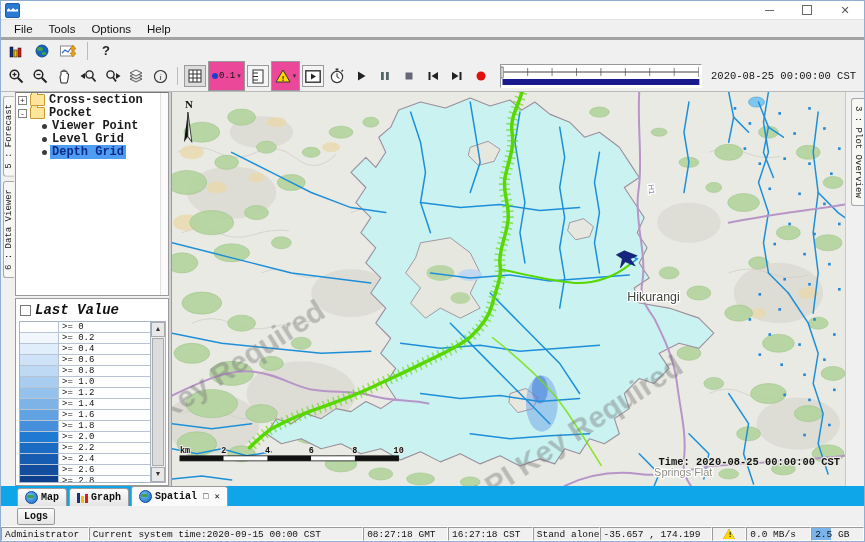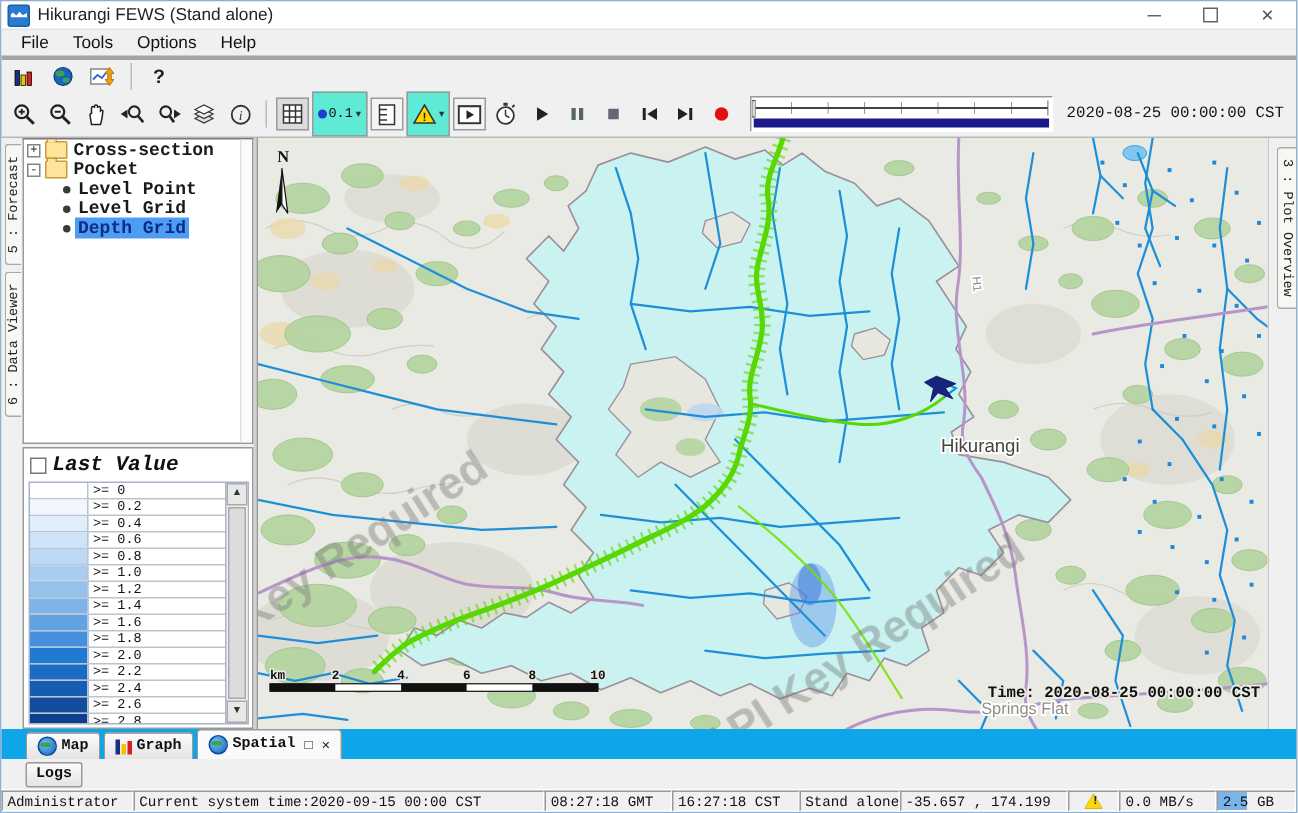--- a/index.html
+++ b/index.html
@@ -23,21 +23,21 @@
 
   
   .toolbar1{height:21px;display:flex;align-items:center;padding-left:4px;gap:4px;flex:0 0 auto;}
   .toolbar2{height:30px;display:flex;align-items:center;padding:0 4px;gap:2px;flex:0 0 auto;border-bottom:1px solid #b8b8b8;}
   .tbtn{width:20px;height:20px;display:flex;align-items:center;justify-content:center;background:transparent;border:1px solid transparent;}
   .tbtn.pressed{background:#dcdcdc;border:1px solid #9a9a9a;}
   .tbtn.boxed{border:1px solid #9a9a9a;background:#f4f4f4;}
   .tbtn svg{display:block;}
   .tsep{width:1px;height:18px;background:#bcbcbc;margin:0 4px;}
   .drop-caret{font-size:7px;color:#333;margin-left:1px;}
-  .thresh-btn{display:flex;align-items:center;height:20px;border:1px solid #9a9a9a;background:#5eead4;padding:4px 3px;gap:1px;}
+  .thresh-btn{display:flex;align-items:center;height:20px;border:1px solid #9a9a9a;background:#ec4899;padding:4px 3px;gap:1px;}
   .thresh-dot{width:6px;height:6px;border-radius:50%;background:#1c3fd0;}
   .thresh-label{font-size:9px;font-family:"Liberation Mono",monospace;color:#111;}
   .help-q{font-size:13px;font-weight:bold;color:#222;padding:0 6px;}
 
   
   .timeline-wrap{flex:1;display:flex;align-items:center;margin-left:6px;}
   .timeline{flex:1;height:22px;background:#fff;border:1px solid #999;border-right-color:#fff;border-bottom-color:#fff;position:relative;}
   .timeline svg{position:absolute;inset:0;width:100%;height:100%;}
   .toolbar-datetime{font-size:10.5px;font-family:"Liberation Mono",monospace;color:#111;white-space:nowrap;padding:0 4px 0 7px;}
 
@@ -109,21 +109,20 @@
   .warn-tri::before{content:"!";position:absolute;left:-1.5px;top:1px;font-size:8px;font-weight:bold;color:#222;line-height:9px;}
   .warn-tri.outlined{filter:drop-shadow(0 0 0.5px #333);}
 </style>
 </head>
 <body>
 
 <div class="window">
 
   <div class="titlebar">
     <span class="app-icon"></span>
-    <span class="title-text">Hikurangi FEWS  (Stand alone)</span>
     <div class="win-controls">
       <span class="win-btn">
           <span class="minus"></span>
         </span>
       <span class="win-btn">
           <span class="box"></span>
         </span>
       <span class="win-btn">✕</span>
     </div>
   </div>
@@ -330,21 +329,21 @@
             <span class="expander">-</span>
             <span class="folder-icon on"></span>
 
             <span class="tree-label">Pocket</span>
           </div>
 
           <div class="tree-row">
             <span class="expander"></span>
 
             <span class="bullet on"></span>
-            <span class="tree-label">Level Point</span>
+            <span class="tree-label">Viewer Point</span>
           </div>
 
           <div class="tree-row">
             <span class="expander"></span>
 
             <span class="bullet on"></span>
             <span class="tree-label">Level Grid</span>
           </div>
 
           <div class="tree-row">

